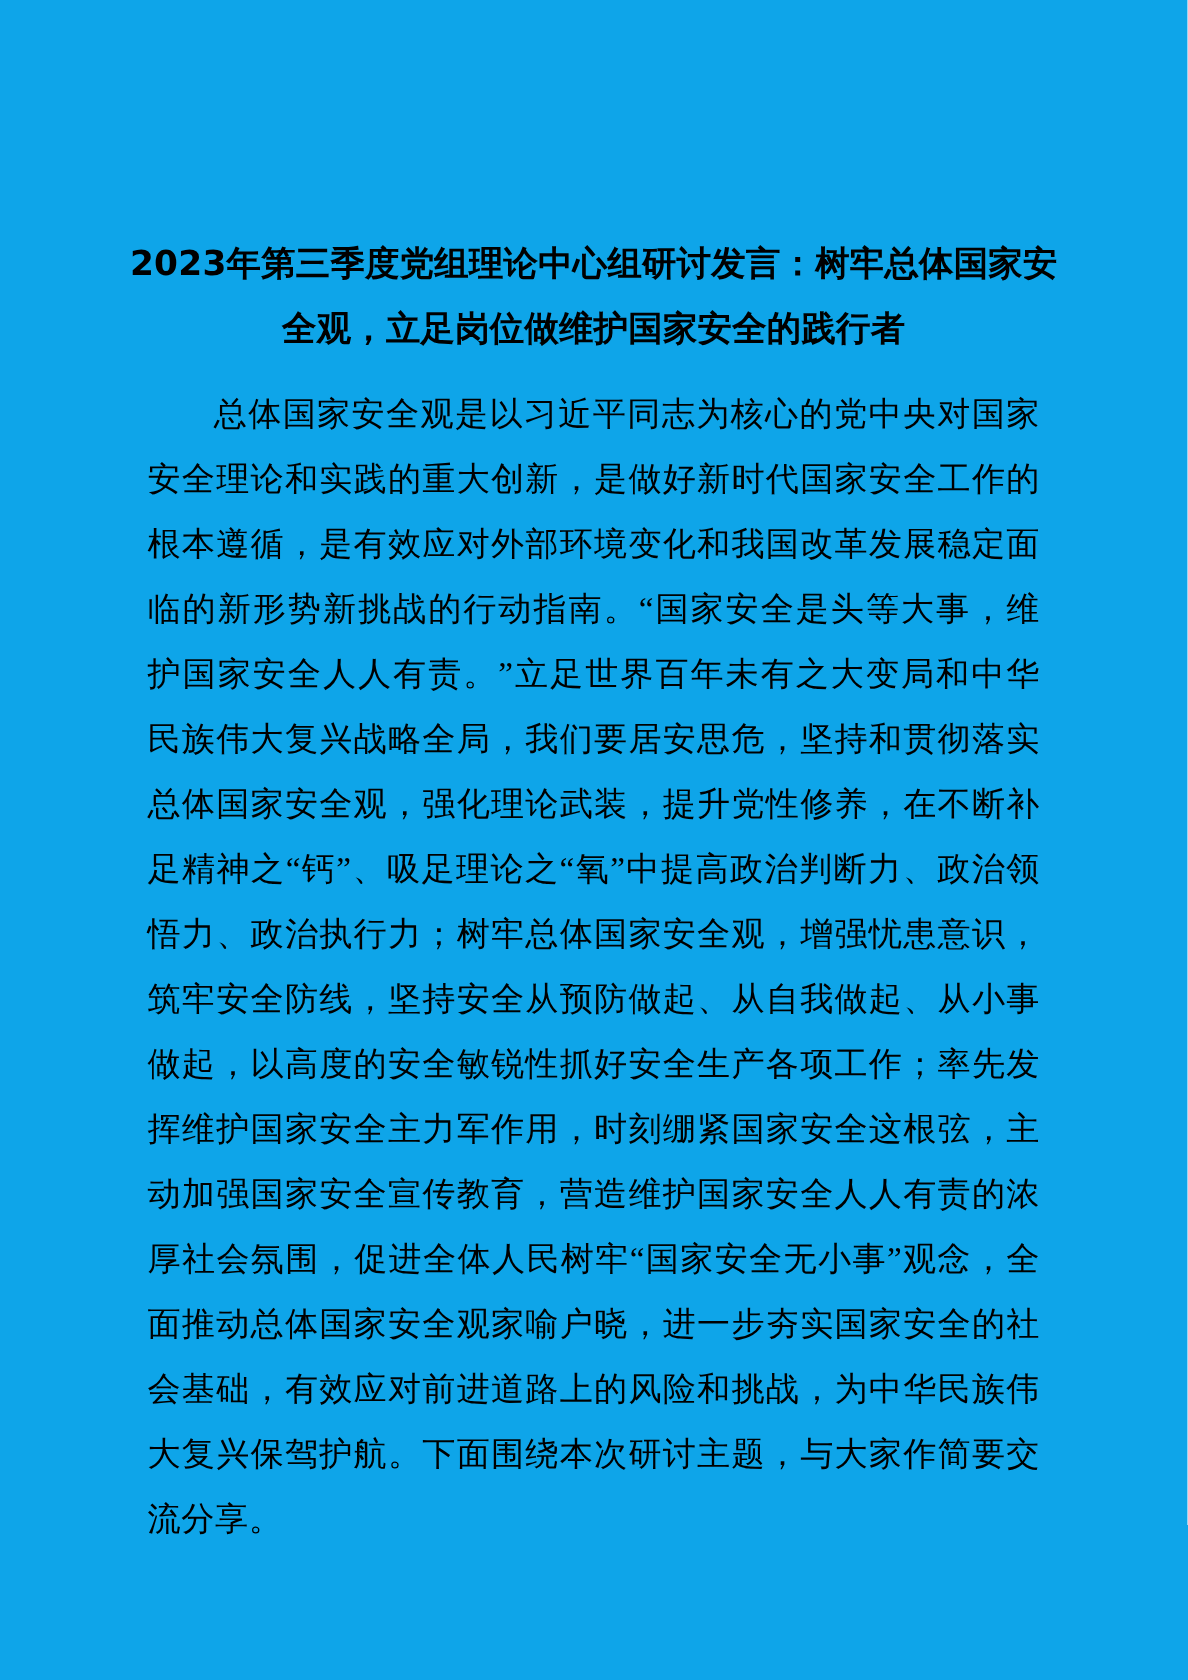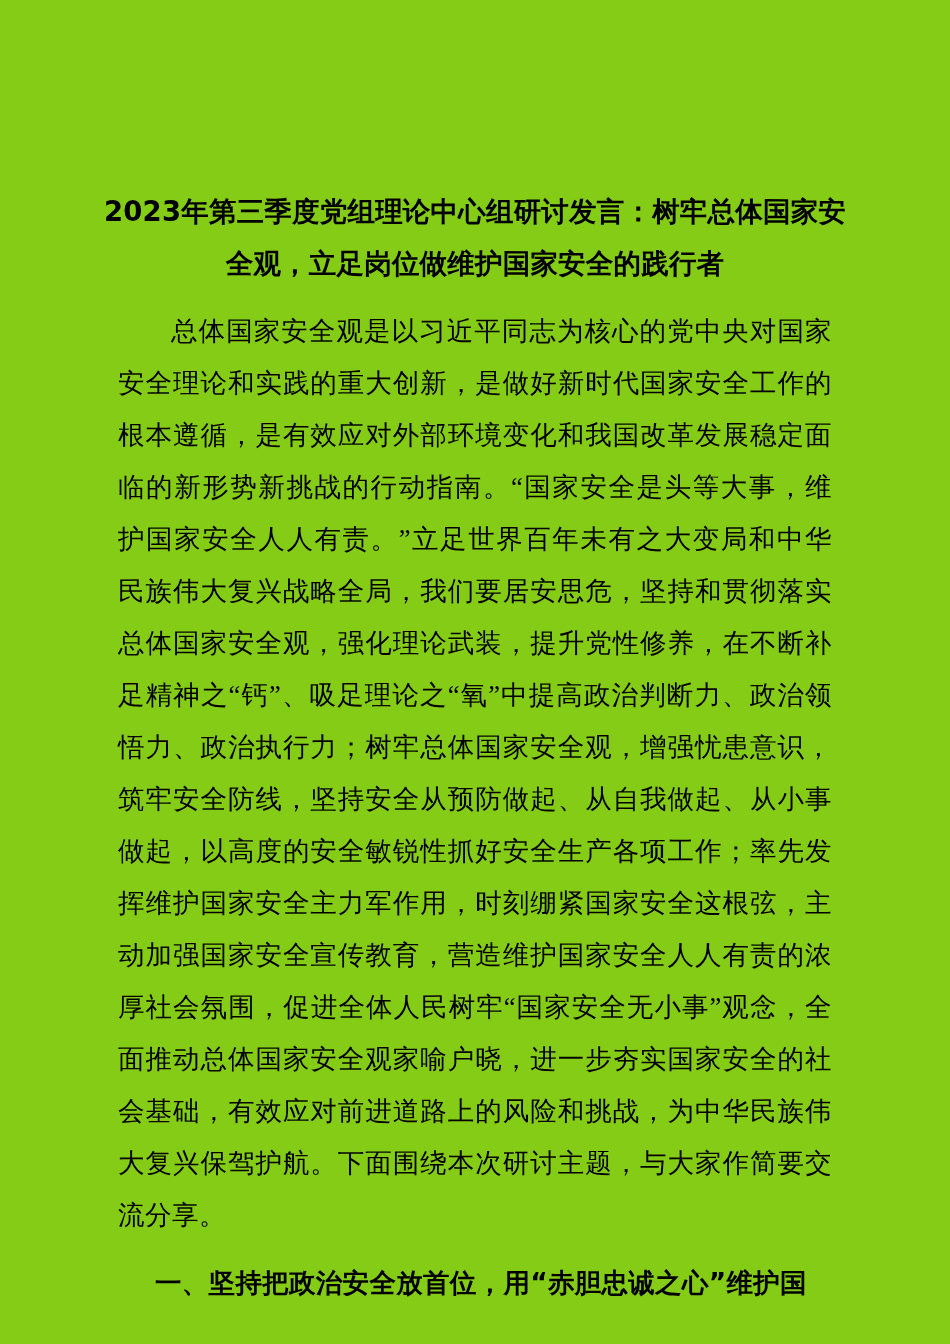--- a/index.html
+++ b/index.html
@@ -13,21 +13,21 @@
     font-family: "Liberation Serif", "DejaVu Serif", serif;
     color: #000000;
     overflow: hidden;
   }
   .page {
     width: 950px;
     height: 1344px;
     box-sizing: border-box;
     padding: 185px 102px 0 102px;
     position: relative;
-    background: #84cc16;
+    background: #0ea5e9;
   }
   .doc-title {
     font-family: "DejaVu Sans", "Liberation Sans", sans-serif;
     font-weight: bold;
     font-size: 27.5px;
     line-height: 52px;
     text-align: center;
     letter-spacing: 0.2px;
     margin: 0 0 10px 0;
     color: #000;
@@ -58,14 +58,13 @@
     white-space: nowrap;
     overflow: hidden;
   }
 </style>
 </head>
 <body>
 
 <div class="page">
   <h1 class="doc-title">2023年第三季度党组理论中心组研讨发言：树牢总体国家安全观，立足岗位做维护国家安全的践行者</h1>
   <p class="body-text indent">总体国家安全观是以习近平同志为核心的党中央对国家安全理论和实践的重大创新，是做好新时代国家安全工作的根本遵循，是有效应对外部环境变化和我国改革发展稳定面临的新形势新挑战的行动指南。“国家安全是头等大事，维护国家安全人人有责。”立足世界百年未有之大变局和中华民族伟大复兴战略全局，我们要居安思危，坚持和贯彻落实总体国家安全观，强化理论武装，提升党性修养，在不断补足精神之“钙”、吸足理论之“氧”中提高政治判断力、政治领悟力、政治执行力；树牢总体国家安全观，增强忧患意识，筑牢安全防线，坚持安全从预防做起、从自我做起、从小事做起，以高度的安全敏锐性抓好安全生产各项工作；率先发挥维护国家安全主力军作用，时刻绷紧国家安全这根弦，主动加强国家安全宣传教育，营造维护国家安全人人有责的浓厚社会氛围，促进全体人民树牢“国家安全无小事”观念，全面推动总体国家安全观家喻户晓，进一步夯实国家安全的社会基础，有效应对前进道路上的风险和挑战，为中华民族伟大复兴保驾护航。下面围绕本次研讨主题，与大家作简要交流分享。</p>
-  <p class="section-heading">一、坚持把政治安全放首位，用“赤胆忠诚之心”维护国</p>
 </div>
 
 </body></html>

